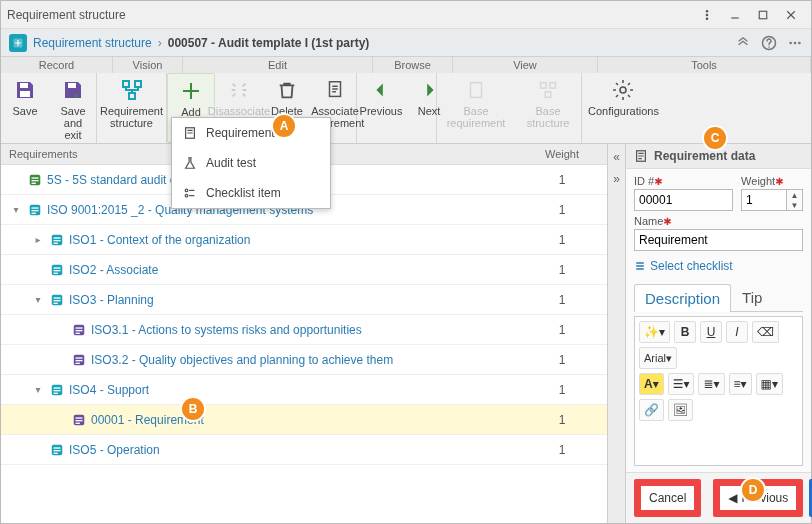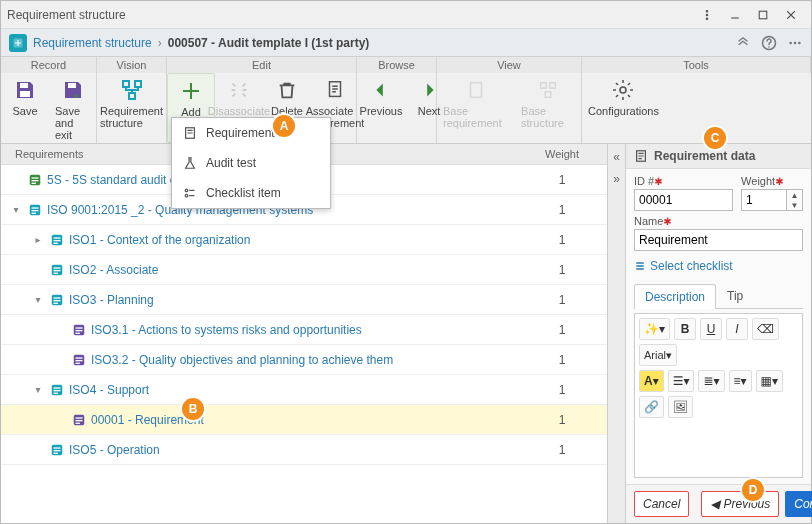--- a/index.html
+++ b/index.html
@@ -17,28 +17,28 @@
   .bc-item { color:#444; font-weight:bold; }
   .bc-right { margin-left:auto; display:flex; gap:10px; align-items:center; }
   .bc-right .icon { width:16px; height:16px; display:flex; align-items:center; justify-content:center; }
   .ribbon { border-bottom:1px solid #ccc; background:#f0f0f0; display:flex; flex-direction:column; }
   .ribbon-groups-header { display:flex; }
   .rg-head { font-size:11px; color:#666; text-align:center; background:#e8e8e8; border-right:1px solid #d5d5d5; padding:2px 0; }
   .ribbon-body { display:flex; }
   .rg { border-right:1px solid #d5d5d5; display:flex; }
   .rbtn { display:flex; flex-direction:column; align-items:center; justify-content:flex-start; padding:4px 6px 2px 6px; min-width:48px; gap:2px; }
   .rbtn .ricon { width:26px; height:26px; display:flex; align-items:center; justify-content:center; }
-  .rbtn .rlabel { font-size:11px; color:#444; line-height:1.1; white-space:pre-line; }
+  .rbtn .rlabel { font-size:11px; color:#444; text-align:center; line-height:1.1; white-space:pre-line; }
   .rbtn.disabled .rlabel { color:#bbb; }
   .rbtn.disabled svg { opacity:0.35; }
   .rbtn.add { background:#eef3ea; border:1px solid #cfe0c6; border-radius:2px; }
   .content { flex:1; display:flex; min-height:0; }
   .left { flex:1; display:flex; flex-direction:column; border-right:1px solid #ccc; min-width:0; background:#fff;}
   .lz-head { display:flex; background:#ececec; border-bottom:1px solid #ddd; font-size:11px; color:#666; }
-  .lz-head .col-req { flex:1; padding:4px 14px; }
+  .lz-head .col-req { flex:1; padding:4px 8px; }
   .lz-head .col-w { width:90px; text-align:center; padding:4px 0; }
   .rows { flex:1; overflow:auto; }
   .row { display:flex; align-items:center; border-bottom:1px solid #eee; font-size:12px; color:#2b7cb3; height:30px; }
   .row .tw { width:14px; text-align:center; color:#888; font-size:10px; }
   .row .ind { display:inline-block; }
   .row .ricon2 { width:16px; height:16px; margin:0 4px; display:inline-flex; align-items:center; justify-content:center; }
   .row .label { flex:1; white-space:nowrap; overflow:hidden; text-overflow:ellipsis; }
   .row .w { width:90px; text-align:center; color:#555; }
   .row.sel { background:#fff9d6; }
   .side-collapse { width:18px; background:#ececec; display:flex; flex-direction:column; align-items:center; gap:8px; padding-top:6px; border-right:1px solid #ccc;}
@@ -50,29 +50,29 @@
   .fld { display:flex; flex-direction:column; gap:2px; }
   .fld label { font-size:11px; color:#555; }
   .req-mark { color:#d02b2b; font-size:10px; }
   .fld input { border:1px solid #bbb; padding:3px 4px; font-size:12px; width:100%; }
   .spin { display:flex; }
   .spin input { flex:1; }
   .spin .sp { width:16px; border:1px solid #bbb; border-left:none; display:flex; flex-direction:column; }
   .spin .sp div { flex:1; display:flex; align-items:center; justify-content:center; font-size:8px; color:#555; }
   .link { color:#2b7cb3; display:flex; align-items:center; gap:4px; margin:4px 0;text-align:right;}
   .tabs { display:flex; border-bottom:1px solid #ccc; margin-top:2px;}
-  .tab { padding:5px 10px; font-size:12px; border:1px solid transparent; border-bottom:none; color:#555; }
+  .tab { padding:5px 10px; font-size:15px; border:1px solid transparent; border-bottom:none; color:#555; }
   .tab.active { border-color:#ccc; background:#fff; color:#2b7cb3; border-radius:3px 3px 0 0; position:relative; top:1px; }
   .editor { border:1px solid #ccc; background:#fff; padding:4px; height:175px; display:flex; flex-direction:column; }
   .etool { display:flex; flex-wrap:wrap; gap:4px; }
   .ebtn { border:1px solid #ddd; min-width:22px; height:22px; display:flex; align-items:center; justify-content:center; font-size:12px; background:#fafafa; border-radius:2px; padding:0 4px;}
   .ebtn.hl { background:#ffe45e; }
   .ebtn.fnt { font-size:11px; }
   .r-foot { padding:6px 8px; display:flex; gap:6px; align-items:center; border-top:1px solid #ddd; background:#f4f4f4; }
-  .btn { border:1px solid #ef4444; background:#fff; padding:5px 8px; font-size:12px; border-radius:2px; display:flex; align-items:center; gap:4px;font-style:italic; }
+  .btn { border:7px solid #ef4444; background:#fff; padding:5px 8px; font-size:12px; border-radius:2px; display:flex; align-items:center; gap:4px; }
   .btn.primary { background:#1f6fd1; color:#fff; border-color:#1f6fd1; }
   .dropdown { position:absolute; left:170px; top:116px; width:160px; background:#fff; border:1px solid #bbb; box-shadow:0 2px 6px rgba(0,0,0,.2); z-index:30; }
   .dd-item { display:flex; align-items:center; gap:8px; padding:7px 10px; font-size:12px; color:#444; }
   .dd-item .dd-icon { width:16px; height:16px; display:flex; align-items:center; justify-content:center; }
   .marker { position:absolute; width:22px; height:22px; border-radius:50%; background:#f28c1d; color:#fff; font-weight:bold; display:flex; align-items:center; justify-content:center; font-size:12px; z-index:50; box-shadow:0 0 0 2px #fff; }
   svg { display:block; }
 </style>
 </head>
 <body>
 
@@ -134,21 +134,21 @@
             <circle cx="3" cy="8" r="1.5"></circle>
             <circle cx="8" cy="8" r="1.5"></circle>
             <circle cx="13" cy="8" r="1.5"></circle>
           </svg>
         </span>
     </div>
   </div>
 
   <div class="ribbon">
     <div class="ribbon-groups-header">
-      <div class="rg-head" style="width:96px">Record</div>
+      <div class="rg-head" style="width:112px">Record</div>
       <div class="rg-head" style="width:70px">Vision</div>
       <div class="rg-head" style="width:190px">Edit</div>
       <div class="rg-head" style="width:80px">Browse</div>
       <div class="rg-head" style="width:145px">View</div>
       <div class="rg-head" style="flex:1">Tools</div>
     </div>
     <div class="ribbon-body">
       <div class="rg" style="width:96px">
         <div class="rbtn">
           <span class="ricon">

